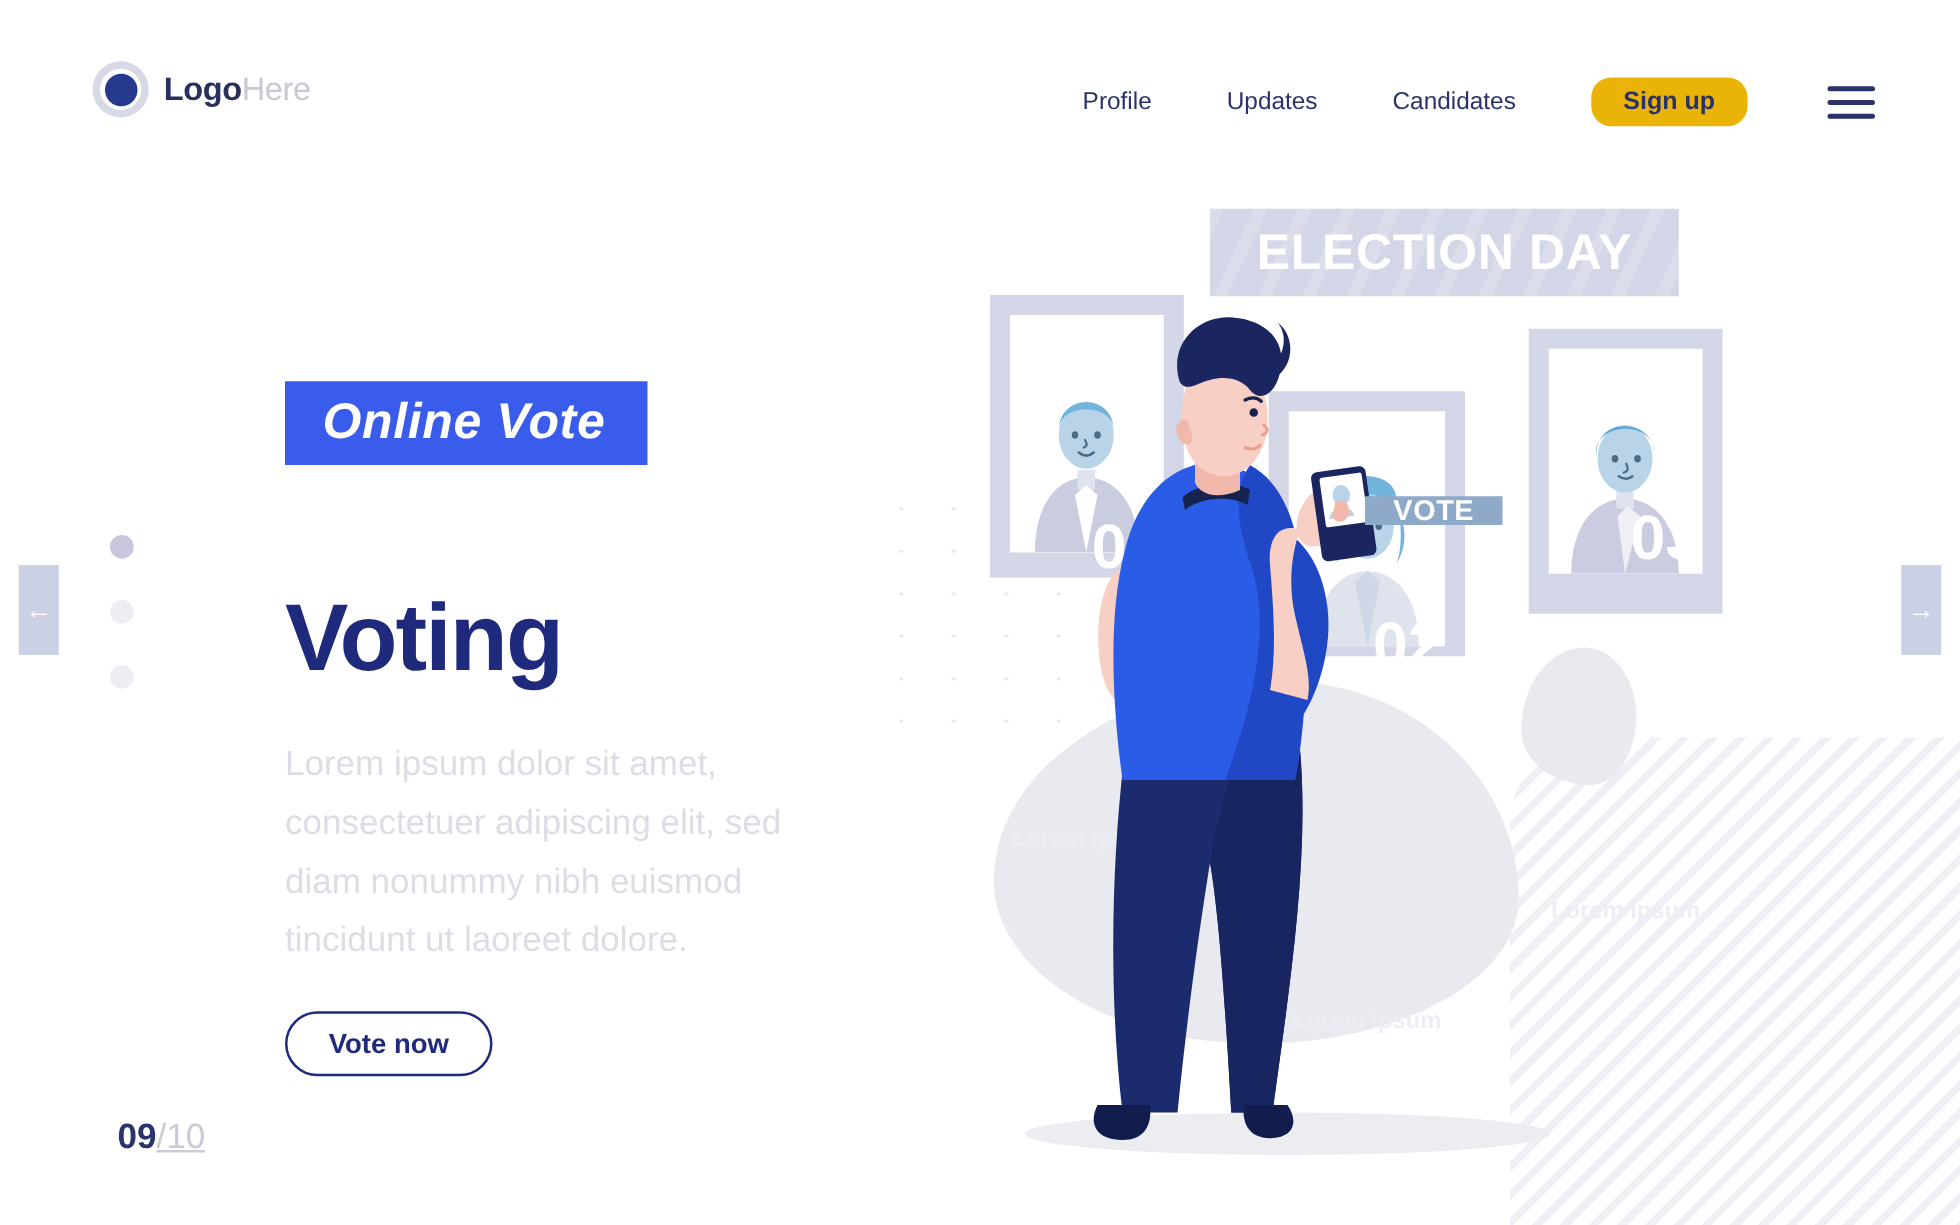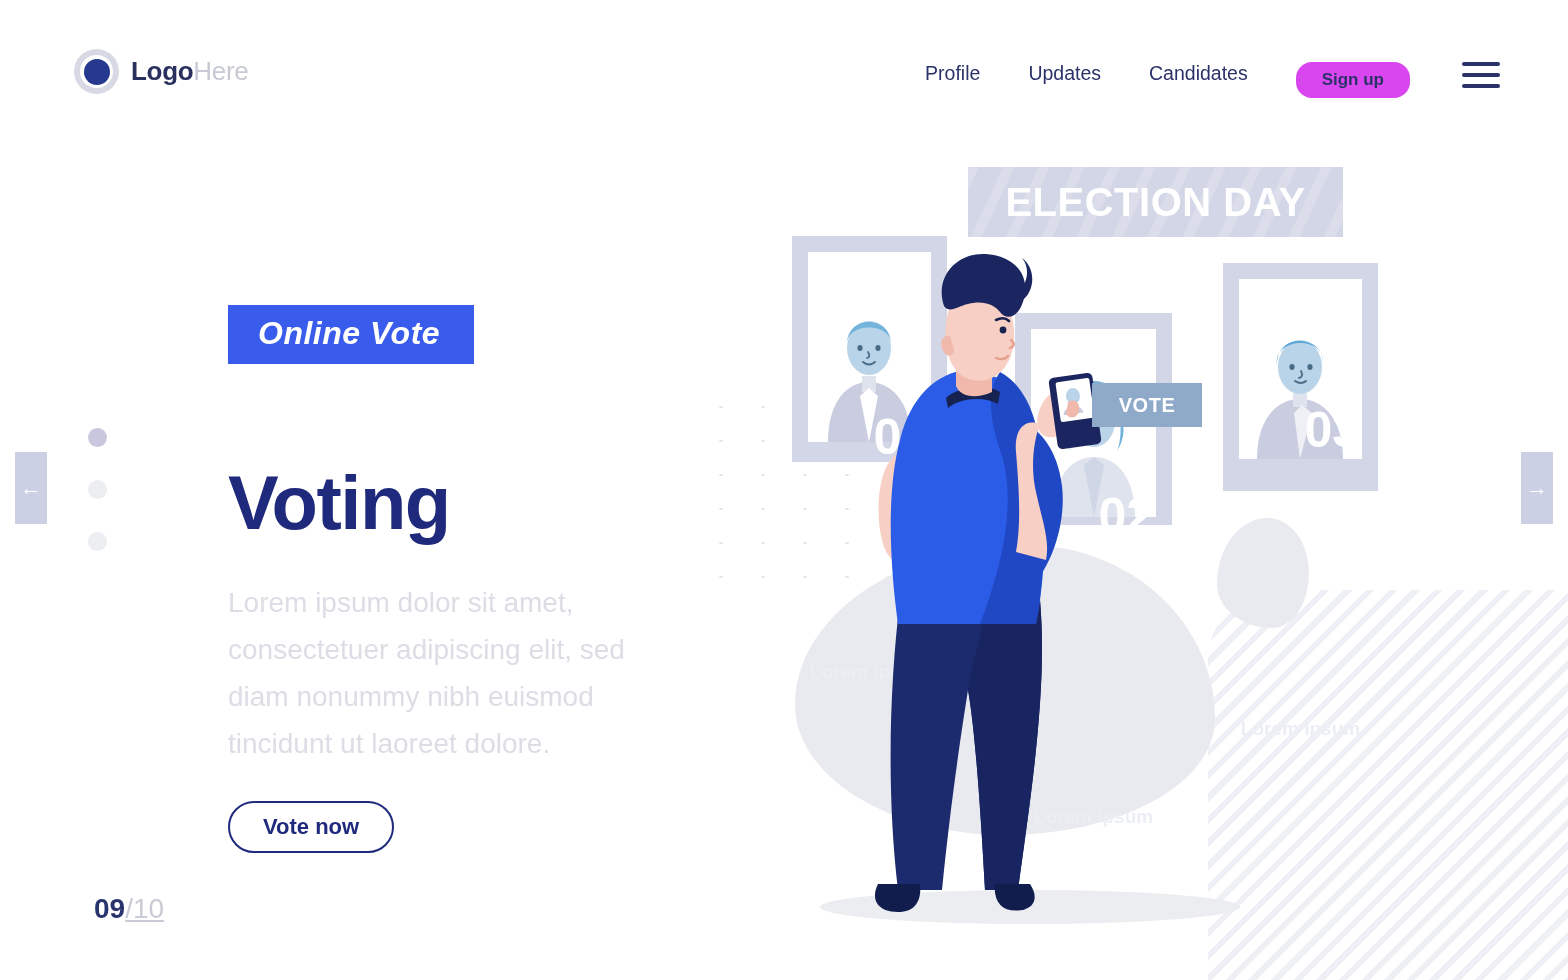--- a/index.html
+++ b/index.html
@@ -53,38 +53,38 @@
   }
   .logo-mark-inner {
     width:33px; height:33px; border-radius:50%;
     background:#ffffff; display:flex; align-items:center; justify-content:center;
   }
   .logo-dot { width:26px; height:26px; border-radius:50%; background:#253a8e; }
   .logo-text { font-size:26px; letter-spacing:-0.3px; }
   .logo-text .b { font-weight:bold; color:#29305e; }
   .logo-text .l { font-weight:normal; color:#c7c9d4; }
 
-  .nav { position:absolute; right:68px; top:62px; display:flex; align-items:flex-start; gap:0; }
+  .nav { position:absolute; right:68px; top:62px; display:flex; align-items:center; gap:12px; }
   .nav-link {
     font-size:19.5px; color:#2b3269; margin-right:48px;
     text-decoration:none; white-space:nowrap; cursor:pointer;
   }
   .signup-btn {
-    background:#d946ef; color:#2b3269; border:none; border-radius:16px;
-    font-size:17px; font-weight:bold; padding:8px 26px; cursor:pointer;
+    background:#eab308; color:#2b3269; border:none; border-radius:16px;
+    font-size:20px; font-weight:bold; padding:8px 26px; cursor:pointer;
     font-family:"Liberation Sans", sans-serif;
   }
   .hamburger { margin-left:52px; width:38px; display:flex; flex-direction:column; gap:7px; cursor:pointer; }
   .hamburger span { display:block; height:4px; width:100%; background:#2b3269; border-radius:2px; }
 
   
   .content { position:absolute; left:228px; top:305px; width:520px; z-index:20; }
   .tag {
     display:inline-block; background:#3a5cec; color:#ffffff;
-    font-size:32px; font-weight:bold; font-style:italic;
+    font-size:40px; font-weight:bold; font-style:italic;
     padding:10px 34px 12px 30px; letter-spacing:0.5px;
   }
   .headline {
     margin-top:26px; font-size:76px; line-height:0.99; font-weight:bold;
     color:#1f2a7d; letter-spacing:-1.5px;
   }
   .paragraph {
     margin-top:40px; font-size:28px; line-height:1.67; color:#dcdde5;
     max-width:460px;
   }
@@ -152,23 +152,23 @@
   #card2 .num { top:178px; }
   #card2 .sub { top:493px; }
   #card3 { left:1223px; top:263px; width:155px; height:228px; }
   #card3 .num { top:142px; }
   #card3 .sub { top:455px; }
   #card1 .frame { height:190px; }
   #card2 .frame { height:188px; }
   #card3 .frame { height:180px; }
 
   .vote-badge {
-    position:absolute; left:1092px; top:383px; width:110px; height:44px;
+    position:absolute; left:1092px; top:397px; width:110px; height:23px;
     background:#8fa9c9; display:flex; align-items:center; justify-content:center;
-    color:#ffffff; font-size:20px; font-weight:bold; letter-spacing:0.5px;
+    color:#ffffff; font-size:23px; font-weight:bold; letter-spacing:0.5px;
     z-index:12;
   }
   .person-svg { position:absolute; left:0; top:0; z-index:10; }
 </style>
 </head>
 <body>
 
 <div class="page">
 
   <div class="bg-stripes"></div>

